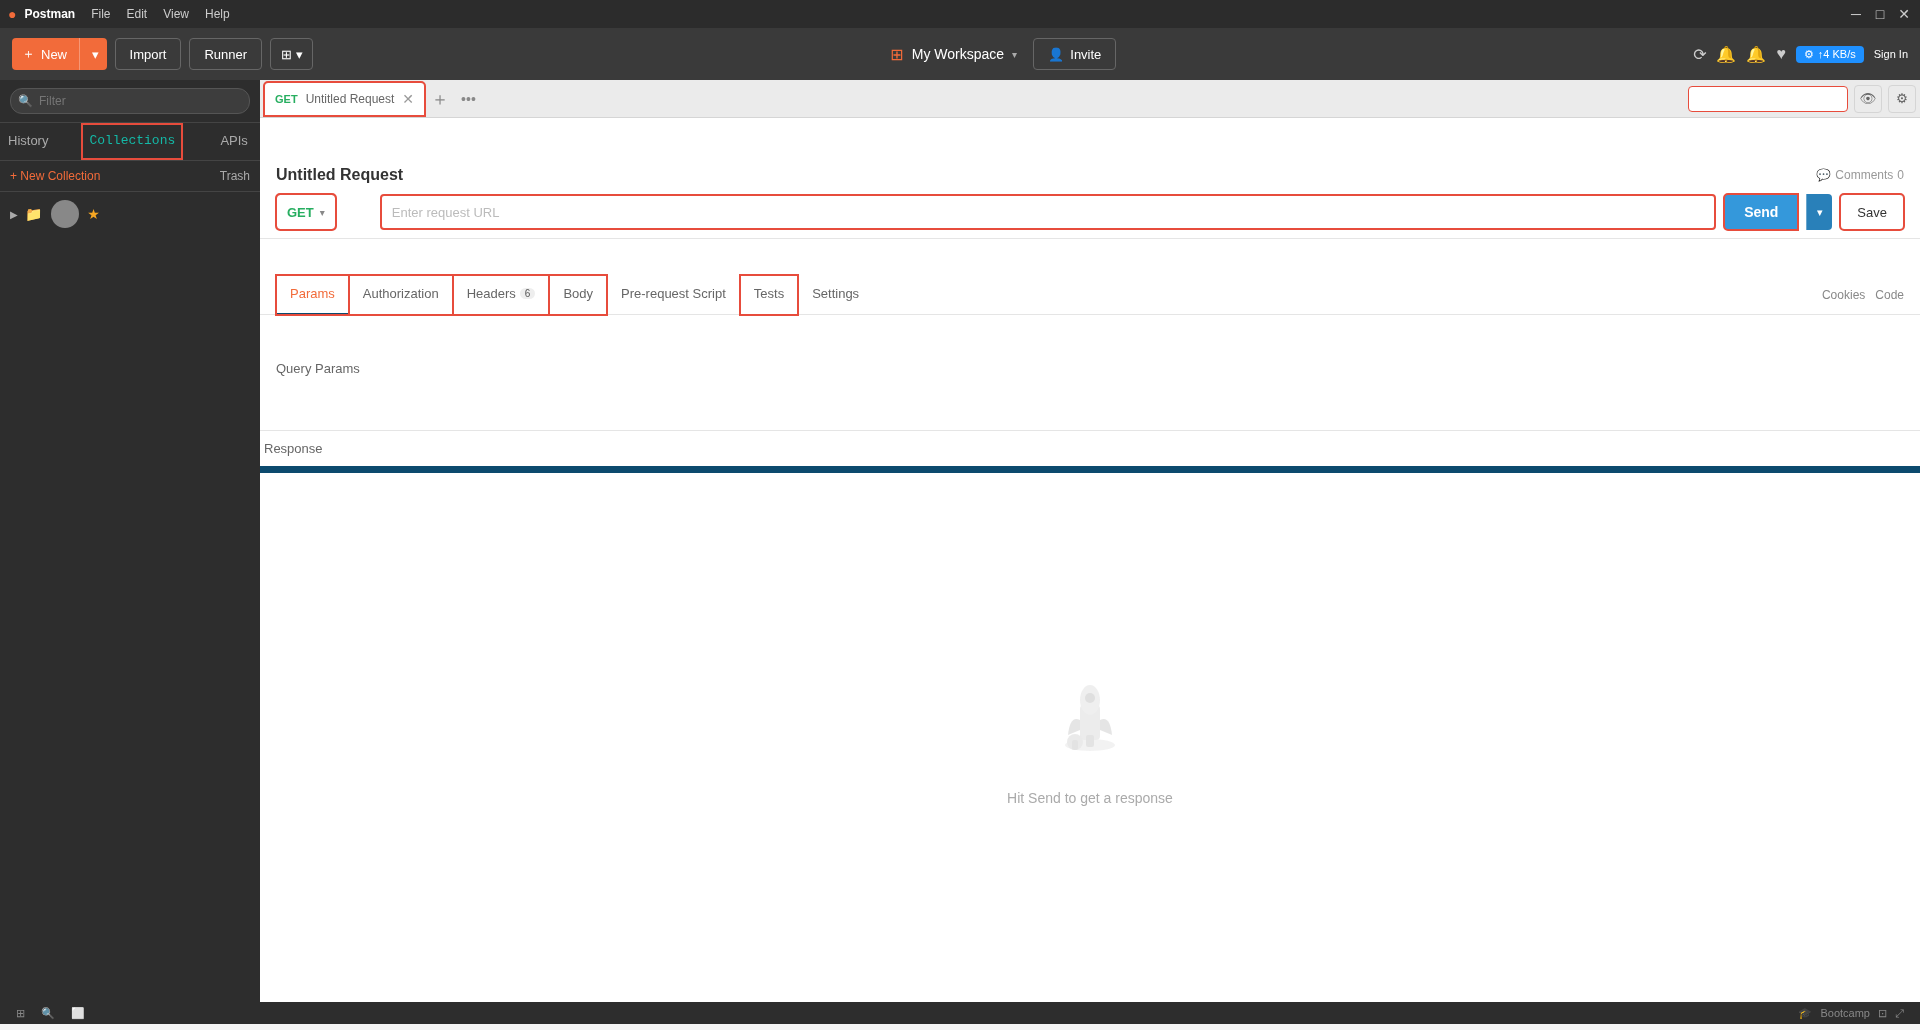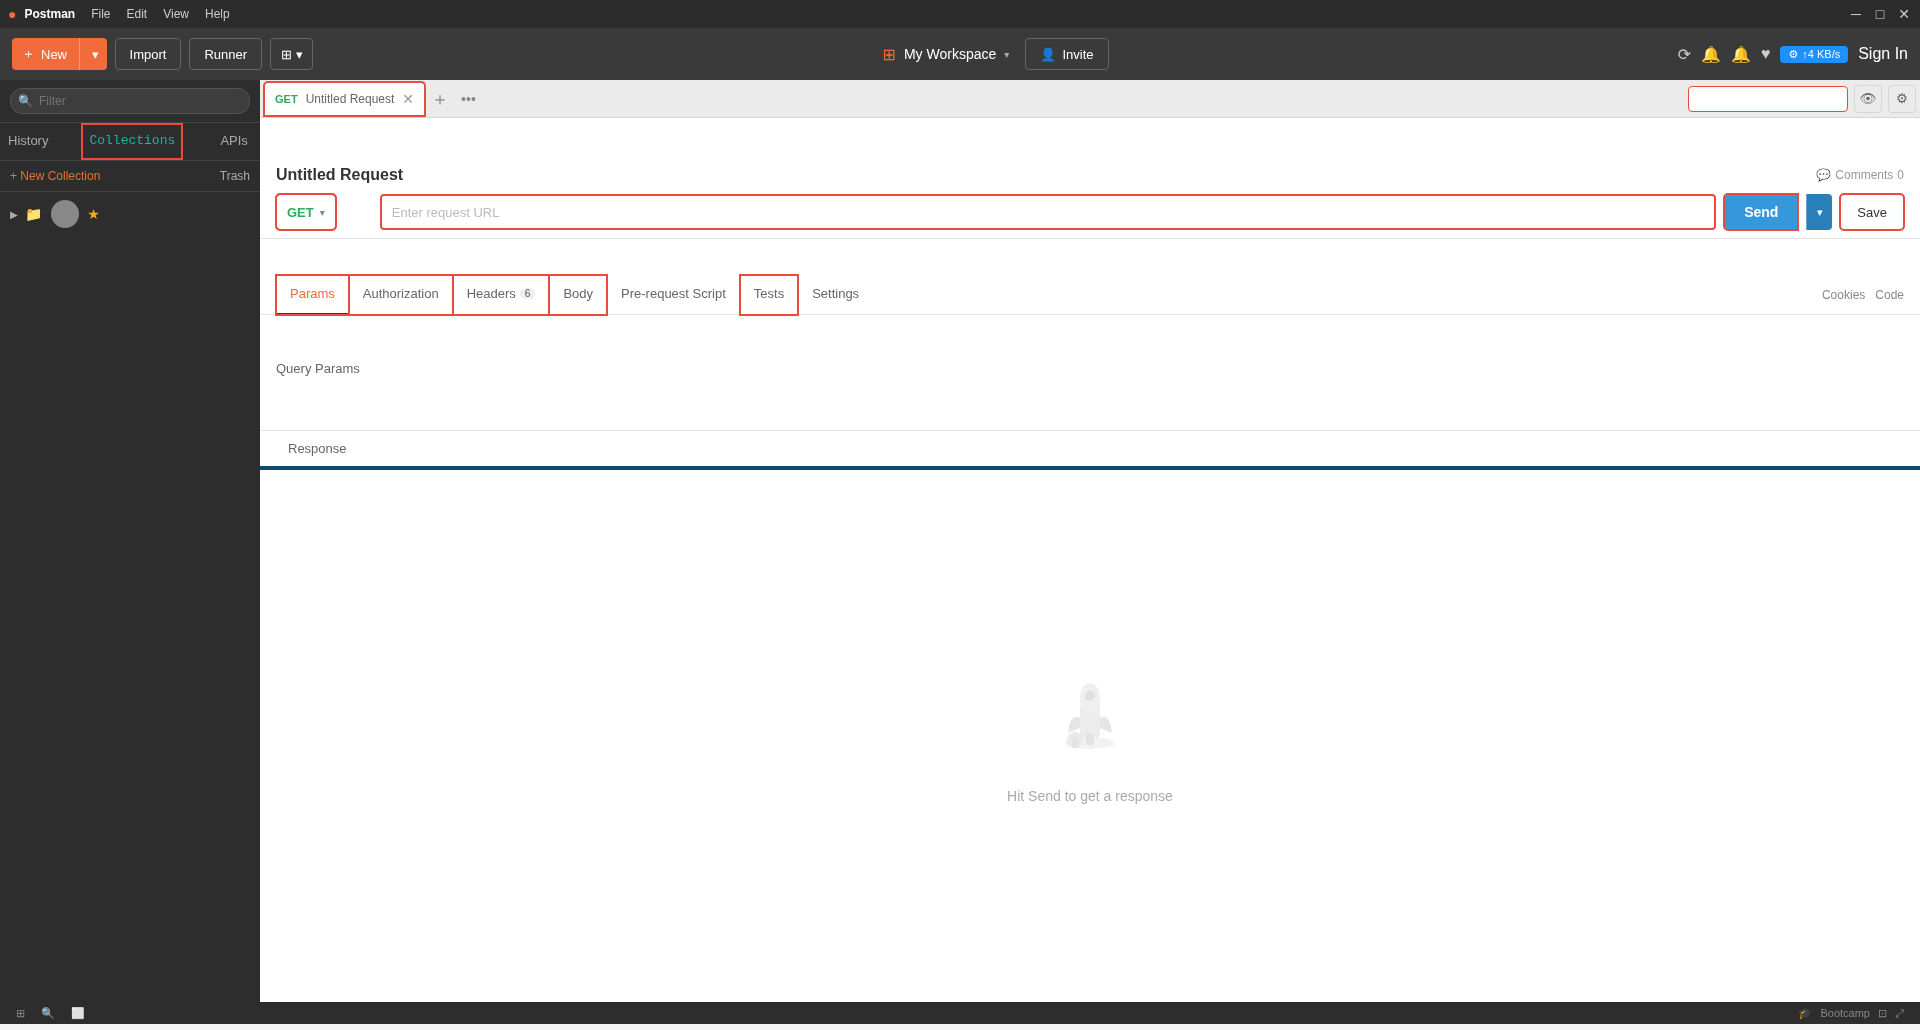--- a/index.html
+++ b/index.html
@@ -115,21 +115,21 @@
     .toolbar-right {
       display: flex;
       align-items: center;
       gap: 10px;
       color: #ccc;
       font-size: 16px;
     }
     .toolbar-right span { cursor: pointer; }
     .sign-in-btn {
       color: #fff;
-      font-size: 16px;
+      font-size: 11px;
       cursor: pointer;
     }
     .network-badge {
       background: #1e90ff;
       color: #fff;
       border-radius: 4px;
       padding: 2px 8px;
       font-size: 11px;
       display: flex;
       align-items: center;
@@ -466,25 +466,25 @@
     
     .response-area {
       flex: 1;
       display: flex;
       flex-direction: column;
       background: #fff;
       border-top: 1px solid #e5e5e5;
       overflow: hidden;
     }
     .response-label {
-      padding: 10px 28px;
+      padding: 10px 4px;
       font-size: 13px;
       color: #666;
       font-weight: 500;
-      border-bottom: 4px solid #0c4a6e;
+      border-bottom: 7px solid #0c4a6e;
     }
     .response-empty {
       flex: 1;
       display: flex;
       flex-direction: column;
       align-items: center;
       justify-content: center;
       color: #ccc;
       font-size: 14px;
     }

